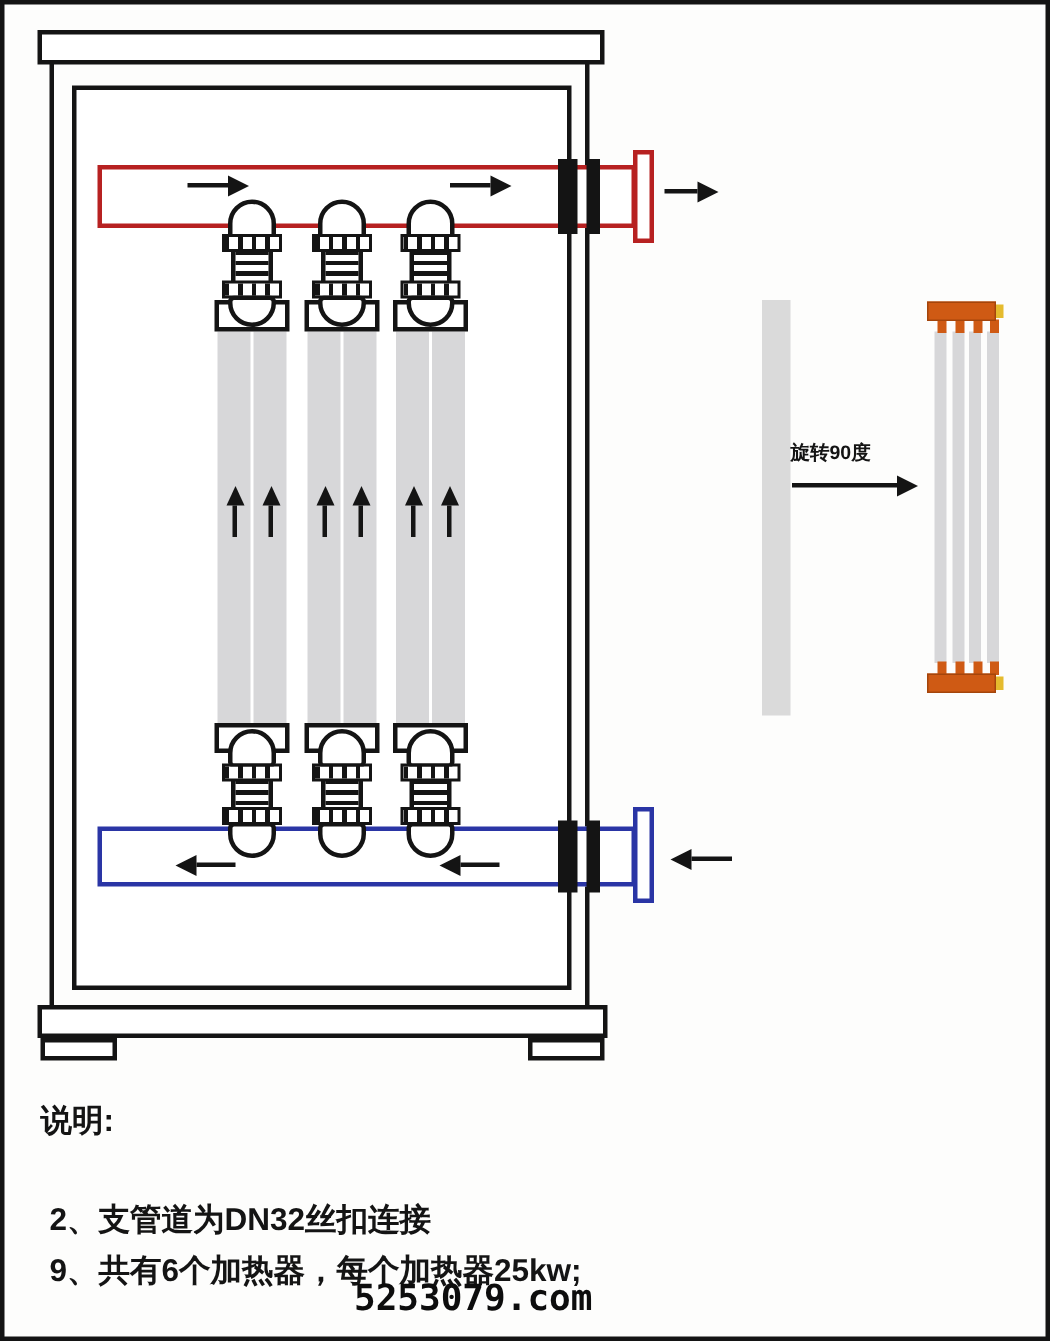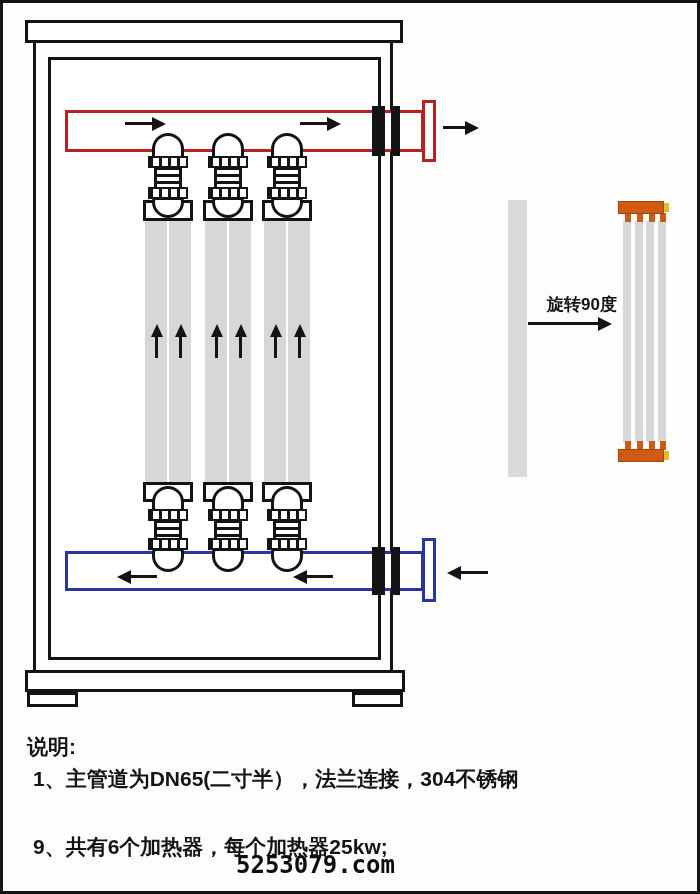--- a/index.html
+++ b/index.html
@@ -29,21 +29,21 @@
   .arr-l::before{content:"";position:absolute;right:100%;top:50%;transform:translateY(-50%);width:0;height:0;
     border-right:14px solid var(--line-black,#141414);border-top:7px solid transparent;border-bottom:7px solid transparent;}
   .arr-u{position:absolute;width:3px;background:var(--line-black,#141414);}
   .arr-u::before{content:"";position:absolute;bottom:100%;left:50%;transform:translateX(-50%);width:0;height:0;
     border-bottom:13px solid var(--line-black,#141414);border-left:6px solid transparent;border-right:6px solid transparent;}
   .cap{position:absolute;box-sizing:border-box;background:var(--cap-orange,#cf5a14);border:1px solid #a4450b;}
   .pin{position:absolute;box-sizing:border-box;background:var(--cap-orange,#cf5a14);}
   .tip{position:absolute;box-sizing:border-box;background:var(--cap-tip-yellow,#e5bb2e);}
   .rod{position:absolute;box-sizing:border-box;background:var(--tube-gray,#d7d7d9);}
   .txt{position:absolute;color:var(--line-black,#141414);font-size:21px;font-weight:600;white-space:nowrap;}
-  .rot-label{position:absolute;color:var(--line-black,#141414);font-size:17px;font-weight:600;text-align:right;white-space:nowrap;z-index:6;}
+  .rot-label{position:absolute;color:var(--line-black,#141414);font-size:13px;font-weight:600;text-align:left;white-space:nowrap;z-index:6;}
   .wm{position:absolute;color:#0d0d0d;font-family:"DejaVu Sans Mono",monospace;font-weight:bold;font-size:24px;letter-spacing:0px;white-space:nowrap;z-index:6;}
 </style>
 </head>
 <body>
 
 <div class="page">
   <div class="frame"></div>
 
   <div class="outline" style="left:25px;top:20px;width:378px;height:23px;z-index:0"></div>
   <div class="ln" style="left:33px;top:41px;width:3px;height:630px;z-index:0"></div>
@@ -72,21 +72,21 @@
   <div class="abs" style="left:508px;top:200px;width:19px;height:277px;background:var(--element-bar-gray,#dadada);z-index:1"></div>
   <div class="rot-label" style="left:527px;top:293px;width:90px;">旋转90度</div>
   <div class="arr-r" style="left:528px;top:322px;width:70px;z-index:6"></div>
 
   <div class="tip" style="left:661px;top:203px;width:8px;height:9px;z-index:1"></div>
   <div class="cap" style="left:618px;top:201px;width:46px;height:13px;z-index:2"></div>
   <div class="tip" style="left:661px;top:451px;width:8px;height:9px;z-index:1"></div>
   <div class="cap" style="left:618px;top:449px;width:46px;height:13px;z-index:2"></div>
 
   <div class="txt" style="left:27px;top:733px;">说明:</div>
-  <div class="txt" style="left:33px;top:765px;">1、主管道为DN65(二寸半），法兰连接，304不锈钢</div>
+  <div class="txt" style="left:33px;top:799px;">2、支管道为DN32丝扣连接</div>
   <div class="txt" style="left:33px;top:833px;">9、共有6个加热器，每个加热器25kw;</div>
   <div class="wm" style="left:236px;top:851px;">5253079.com</div>
 <div class="tube" style="left: 145px; top: 219px; width: 22px; height: 264px; z-index: 1;"></div>
     <div class="tube" style="left: 169px; top: 219px; width: 22px; height: 264px; z-index: 1;"></div>
     <div class="arr-u" style="left: 155px; top: 337px; height: 21px; z-index: 6;"></div>
     <div class="arr-u" style="left: 179px; top: 337px; height: 21px; z-index: 6;"></div>
     <div class="outline" style="left: 143px; top: 200px; width: 50px; height: 21px; z-index: 3;"></div>
     <div class="dome-up" style="left: 152px; top: 133px; width: 32px; height: 27px; z-index: 4;"></div>
     <div class="collar" style="left: 148px; top: 156px; width: 40px; height: 12px; z-index: 5;"></div>
     <div class="spring" style="left: 154px; top: 167px; width: 28px; height: 21px; z-index: 5;"></div>

